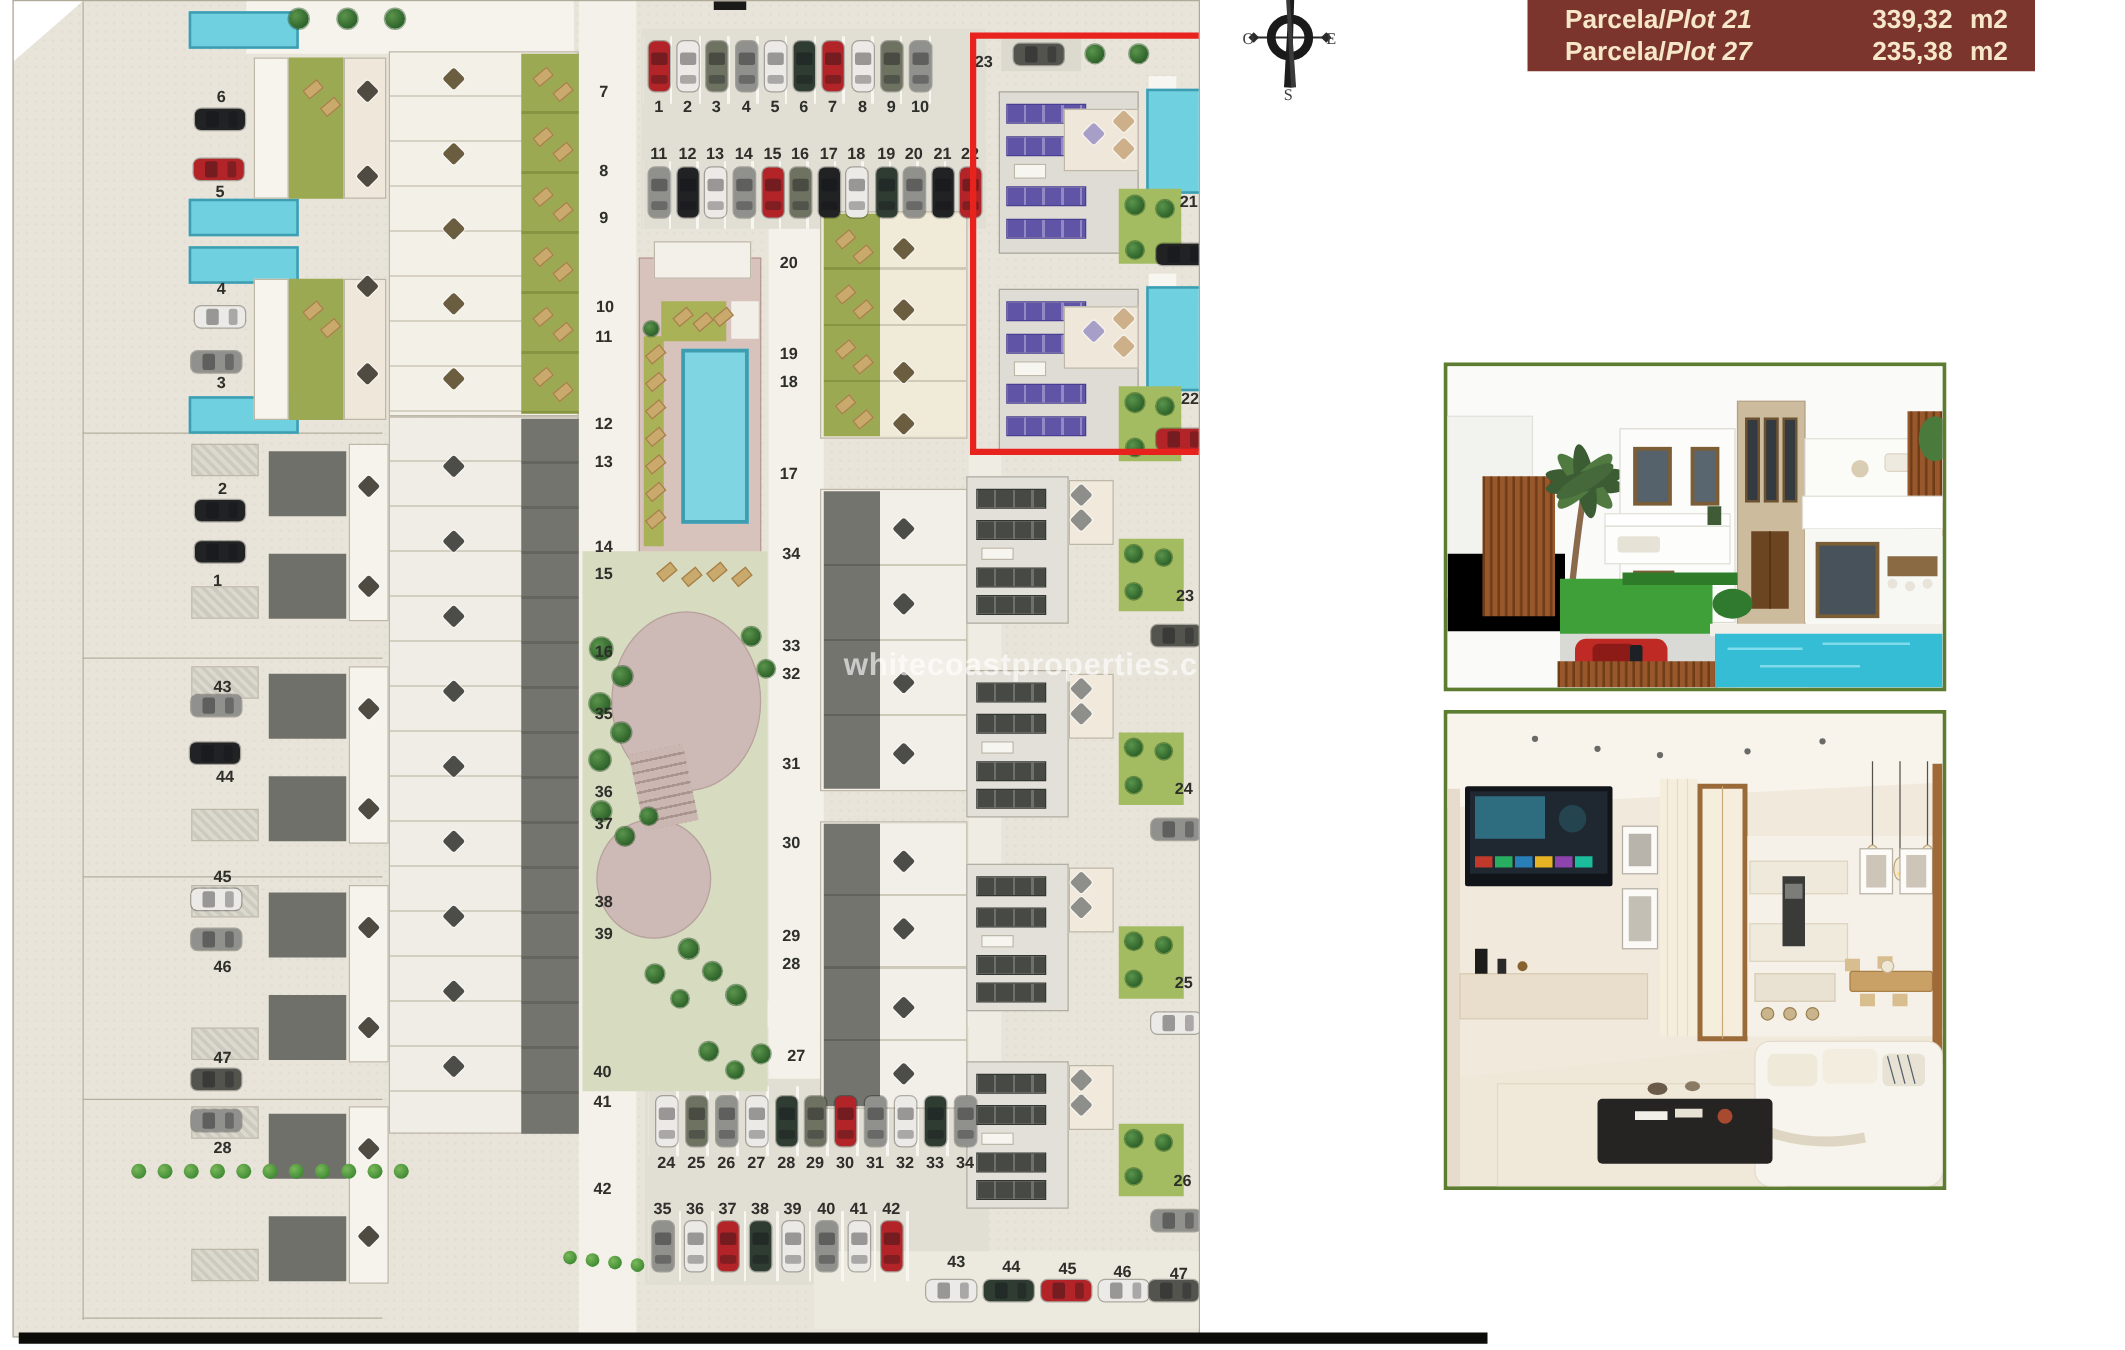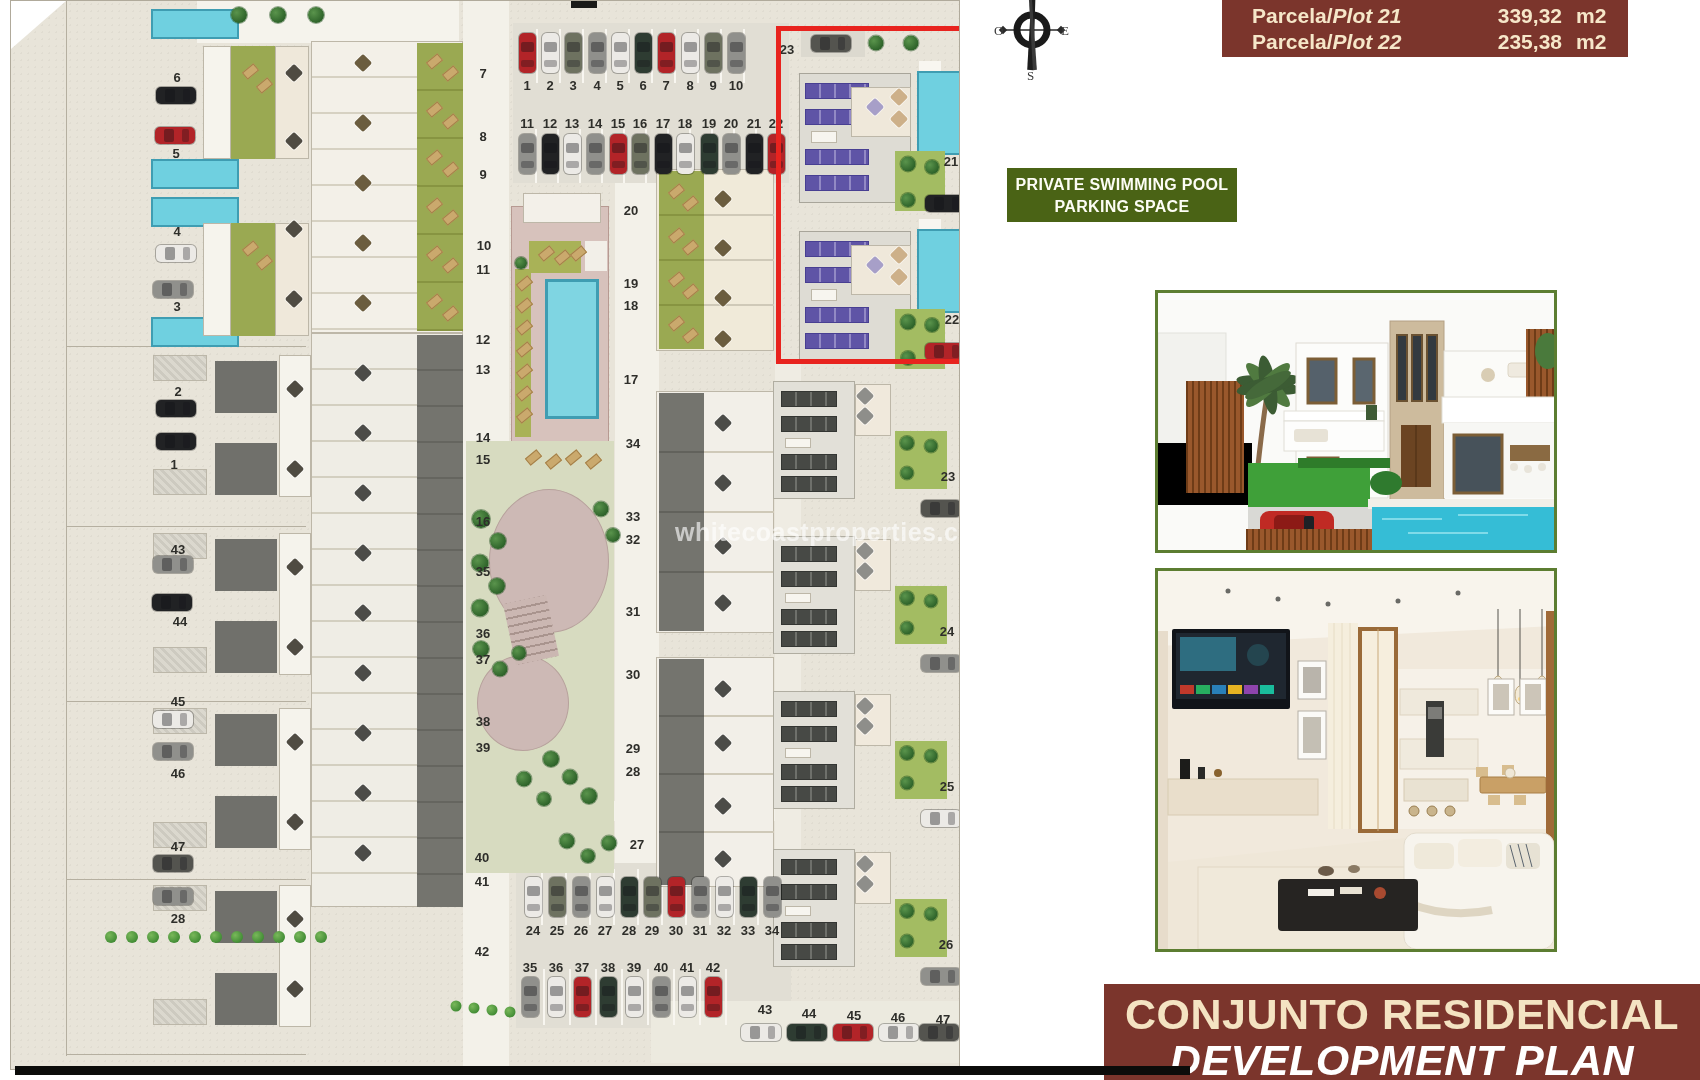--- a/index.html
+++ b/index.html
@@ -626,42 +626,38 @@
       <div id="watermark">whitecoastproperties.co</div>
     </div>
 
   <div id="plot-table">
     <div class="row">
       <span class="lab"><span>Parcela/</span><span class="pl">Plot 21</span></span>
       <span class="val">339,32</span>
       <span class="unit">m2</span>
     </div>
     <div class="row">
-      <span class="lab"><span>Parcela/</span><span class="pl">Plot 22</span></span>
+      <span class="lab"><span>Parcela/</span><span class="pl">Plot 27</span></span>
       <span class="val">235,38</span>
       <span class="unit">m2</span>
     </div>
   </div>
 
   <svg id="compass" viewBox="0 0 80 84">
     <line x1="10" y1="30" x2="70" y2="30" stroke="#2a2a2a" stroke-width="1.5"></line>
     <rect x="8" y="27" width="6" height="6" fill="#2a2a2a" transform="rotate(45 11 30)"></rect>
     <rect x="66" y="27" width="6" height="6" fill="#2a2a2a" transform="rotate(45 69 30)"></rect>
     <circle cx="40" cy="30" r="15" fill="none" stroke="#1a1a1a" stroke-width="7"></circle>
     <polygon points="37,-6 41,-6 44,70 38,70" fill="#1d1d1d" transform="rotate(4 40 30)"></polygon>
     <polygon points="44,-6 41,-6 36,70 40,70" fill="#3a3a3a" transform="rotate(-7 40 30)"></polygon>
     <text x="2" y="35" font-size="13" fill="#3a3a3a">O</text>
     <text x="69" y="35" font-size="13" fill="#3a3a3a">E</text>
     <text x="35" y="80" font-size="13" fill="#3a3a3a">S</text>
   </svg>
 
-  <div id="amenity">
-    <div>PRIVATE SWIMMING POOL</div>
-    <div>PARKING SPACE</div>
-  </div>
 
   <div class="render" id="render-ext">
     <svg viewBox="0 0 396 257" width="396" height="257">
       <defs>
         <pattern id="slat" width="6" height="8" patternUnits="userSpaceOnUse">
           <rect width="6" height="8" fill="#99582c"></rect>
             <rect x="4" width="2" height="8" fill="#6e3c17"></rect>
         </pattern>
       </defs>
       <rect width="396" height="257" fill="#fafaf8"></rect>
@@ -821,19 +817,15 @@
         <rect x="120" y="308" width="140" height="52" rx="4" fill="#262422"></rect>
         <rect x="150" y="318" width="26" height="7" fill="#f2efe8"></rect>
         <rect x="182" y="316" width="22" height="7" fill="#e8e2d4"></rect>
         <circle cx="222" cy="322" r="6" fill="#a84a30"></circle>
         <ellipse cx="168" cy="300" rx="8" ry="5" fill="#6a5a48"></ellipse>
         <ellipse cx="196" cy="298" rx="6" ry="4" fill="#8a7a64"></ellipse>
       </g>
     </svg>
   </div>
 
-  <div id="banner">
-    <div class="l1">CONJUNTO RESIDENCIAL</div>
-    <div class="l2">DEVELOPMENT PLAN</div>
-  </div>
 
   <div id="boundary-line"></div>
 </div>
 
 </body></html>

